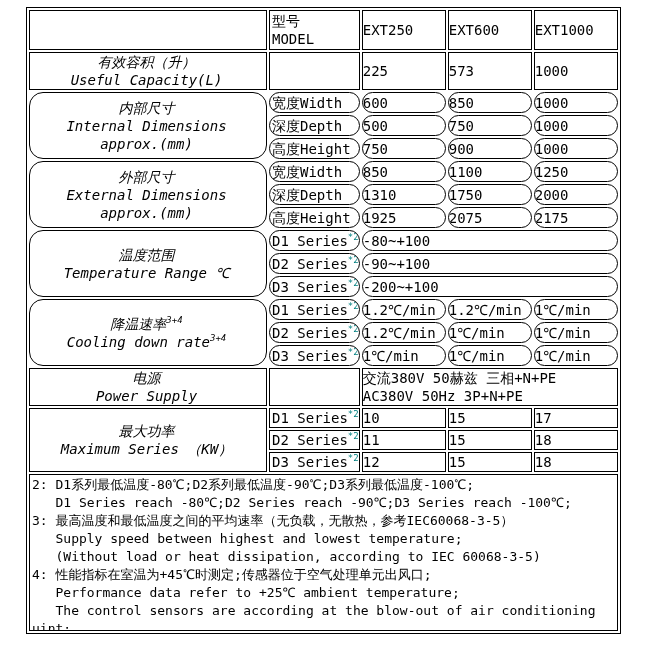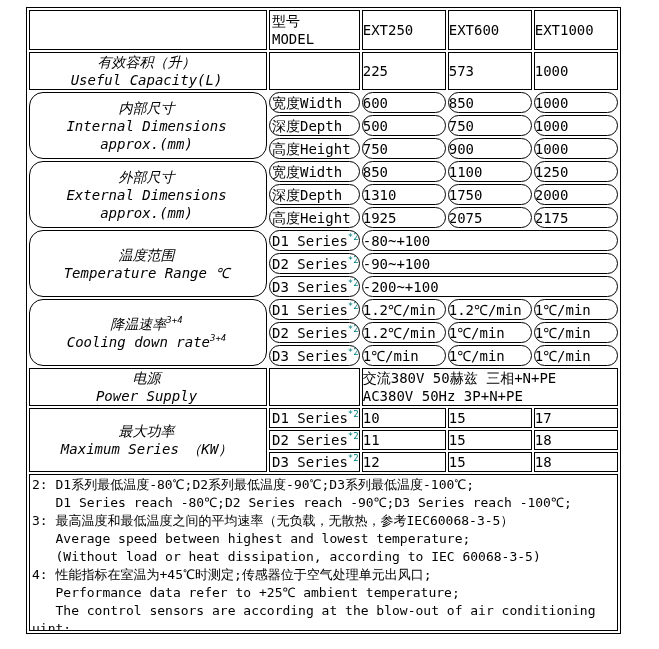--- a/index.html
+++ b/index.html
@@ -224,21 +224,21 @@
       <td class="val">15</td>
       <td class="val">18</td>
     </tr>
 
     <tr>
       <td class="foot" colspan="5">
         <div class="footwrap">
           <div class="footline">2: D1系列最低温度-80℃;D2系列最低温度-90℃;D3系列最低温度-100℃;</div>
           <div class="footline">   D1 Series reach -80℃;D2 Series reach -90℃;D3 Series reach -100℃;</div>
           <div class="footline">3: 最高温度和最低温度之间的平均速率（无负载，无散热，参考IEC60068-3-5）</div>
-          <div class="footline">   Average speed between highest and lowest temperature;</div>
+          <div class="footline">   Supply speed between highest and lowest temperature;</div>
           <div class="footline">   (Without load or heat dissipation, according to IEC 60068-3-5)</div>
           <div class="footline">4: 性能指标在室温为+45℃时测定;传感器位于空气处理单元出风口;</div>
           <div class="footline">   Performance data refer to +25℃ ambient temperature;</div>
           <div class="footline">   The control sensors are according at the blow-out of air conditioning</div>
           <div class="footline">uint;</div>
         </div>
       </td>
     </tr>
   </tbody>
     </table>

